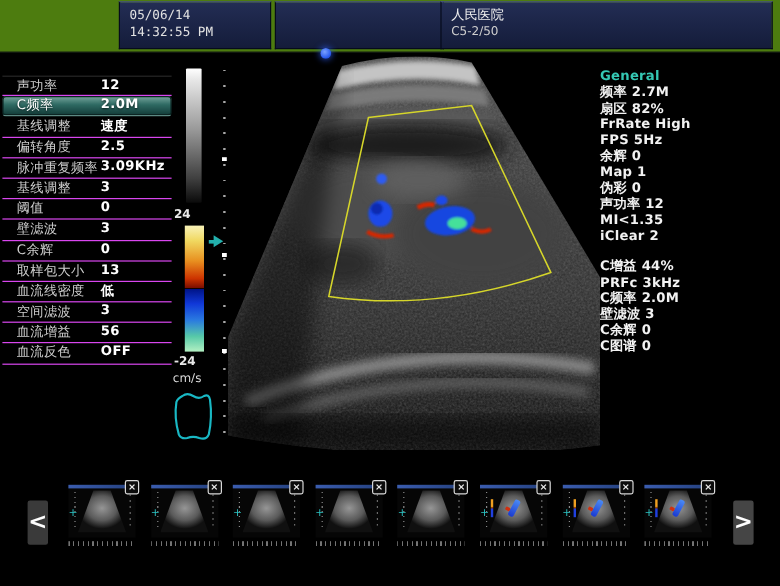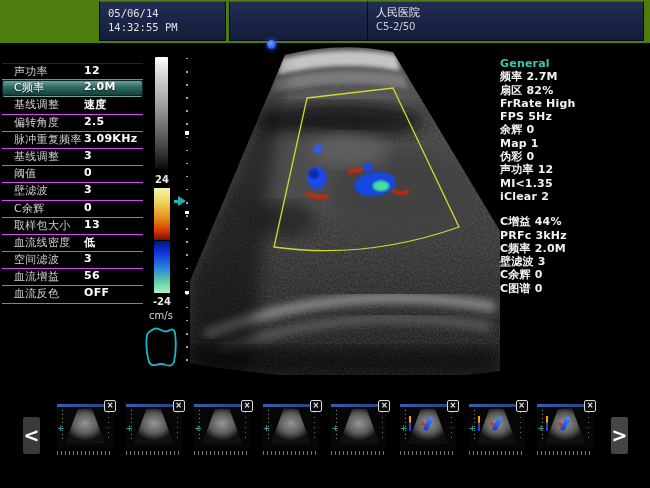--- a/index.html
+++ b/index.html
@@ -28,21 +28,21 @@
   .prow.highlight{background:linear-gradient(#7aa89f,#2e6a63 45%,#123a37);
         border-radius:3px;border-bottom-color:transparent;box-shadow:inset 0 0 0 1px #0b2422;}
   .prow.highlight .lb,.prow.highlight .vl{color:#fff;text-shadow:0 1px 2px rgba(0,0,0,.7);}
 
   
   .graybar{position:absolute;left:155px;top:57px;width:13px;height:112px;border-radius:1px;
         background:linear-gradient(#ffffff,#e8e8e8 8%,#9a9a9a 45%,#3f3f3f 82%,#0a0a0a);}
   .colorbar{position:absolute;left:154px;top:188px;width:16px;height:105px;
         background:linear-gradient(#f8f2b8 0%,#f0d860 12%,#e89020 28%,#cc3300 42%,#7a0e00 49.5%,
                    #000 50%,#001488 50.5%,#1038d8 62%,#2a7ae0 75%,#57c9a8 88%,#b2f0c2 100%);}
-  .scale-lbl{position:absolute;width:34px;text-align:center;font-size:10px;color:#e8e8e8;font-weight:bold;}
+  .scale-lbl{position:absolute;width:34px;font-size:10px;color:#e8e8e8;font-weight:bold;}
   .lbl-max{left:145px;top:174px;}
   .lbl-min{left:145px;top:296px;}
   .lbl-unit{left:144px;top:310px;color:#d8d8d8;font-weight:normal;}
 
   
   .ruler-dots{position:absolute;left:186px;top:58px;width:2px;height:314px;
         background:repeating-linear-gradient(#a8a8a8 0 1.5px,transparent 1.5px 13.1px);}
   .ruler-squares{position:absolute;left:185px;top:131px;width:4px;height:170px;
         background:repeating-linear-gradient(#ffffff 0 3.5px,transparent 3.5px 80px);}
 

